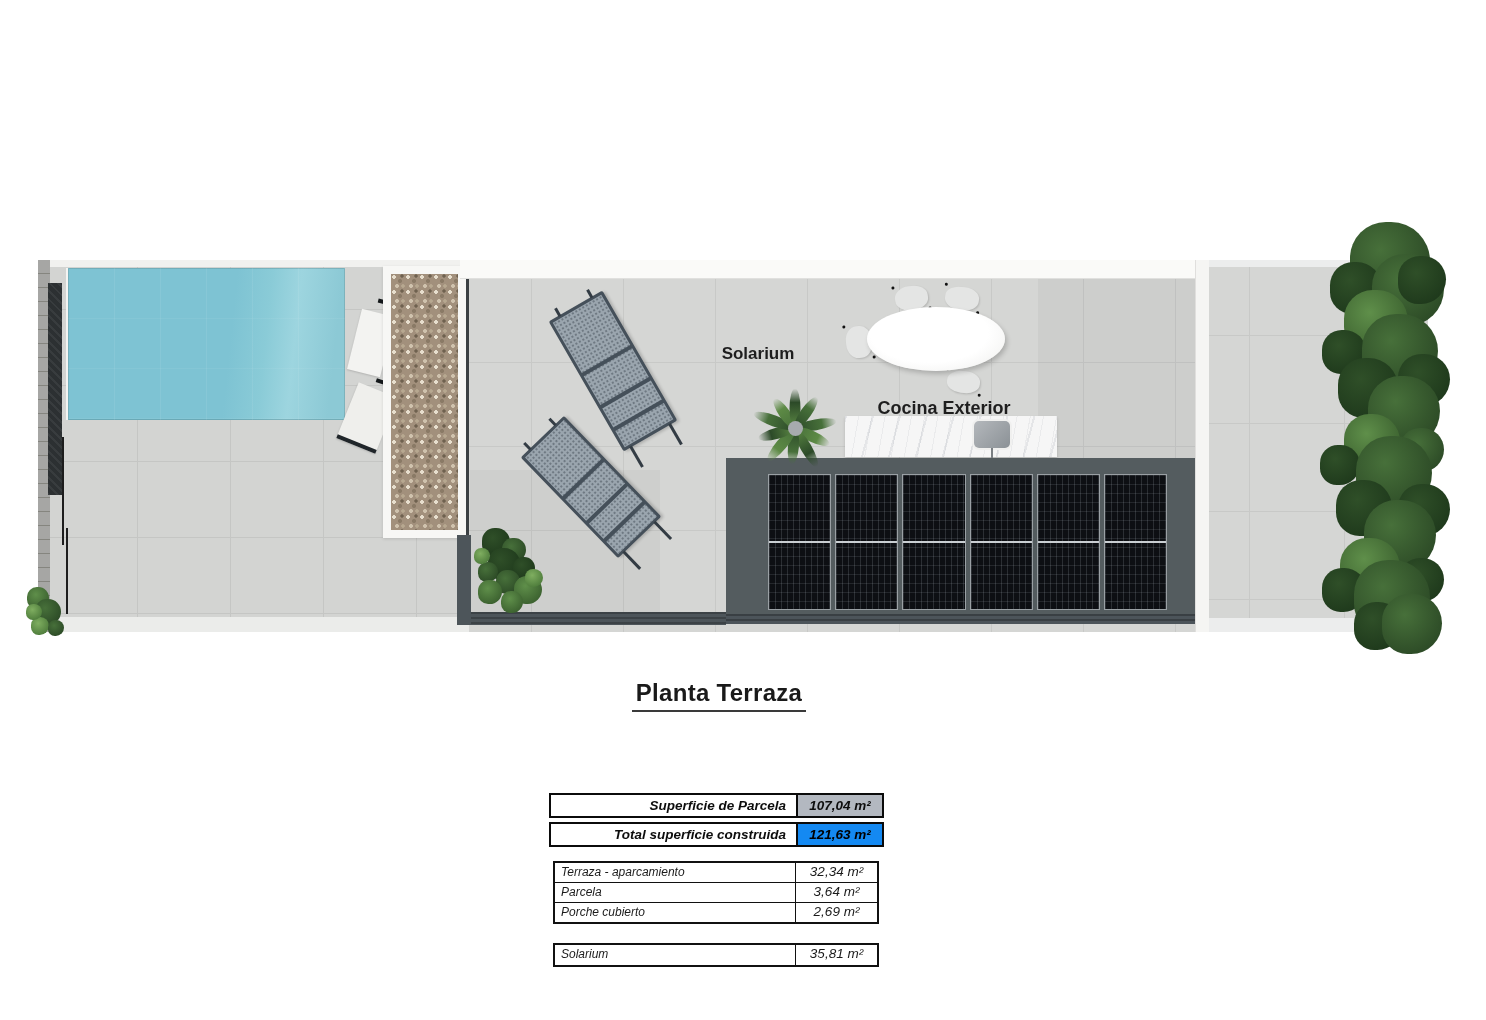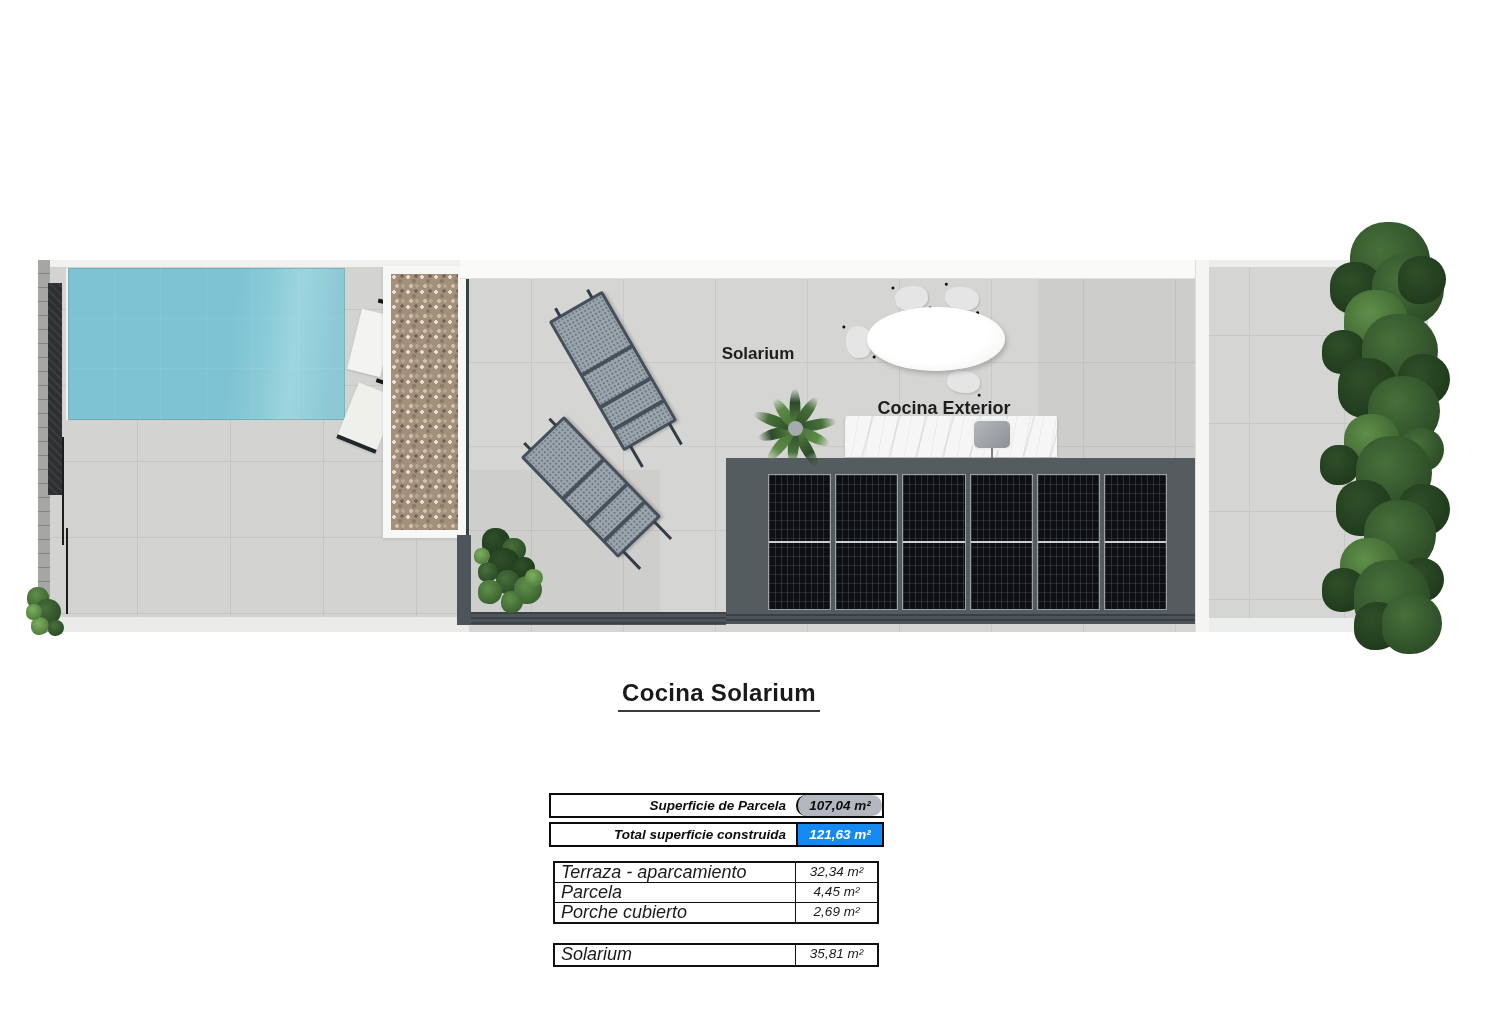--- a/index.html
+++ b/index.html
@@ -140,28 +140,28 @@
 
   
   .sumrow{position:absolute;left:549px;width:335px;height:25px;display:flex;
      border:2px solid #0b0b0b;background:#fff;box-sizing:border-box;}
   .sumrow-1{top:793px;}
   .sumrow-2{top:822px;}
   .sumlabel{flex:1;text-align:right;padding-right:10px;font-style:italic;font-weight:700;
      font-size:13.5px;line-height:21px;color:#0d0d0d;}
   .sumval{width:86px;text-align:center;font-style:italic;font-weight:700;font-size:13.5px;
      line-height:21px;border-left:2px solid #0b0b0b;box-sizing:border-box;}
-  .sumval.gray{background:#b3b8c0;color:#0d0d0d;border-radius:10px;}
-  .sumval.blue{background:#1489f2;color:#ffffff;font-style:italic;}
+  .sumval.gray{background:#b3b8c0;color:#0d0d0d;}
+  .sumval.blue{background:#1489f2;color:#000000;font-style:italic;}
 
   .areas-table{position:absolute;left:553px;top:861px;width:326px;border:2px solid #111;
      background:#fff;box-sizing:border-box;}
   .area-row{display:flex;height:19px;border-bottom:1px solid #111;}
   .area-row:last-child{border-bottom:none;}
-  .area-label{flex:1;padding-left:6px;font-style:italic;font-size:18px;line-height:18px;color:#1b1b1b;}
+  .area-label{flex:1;padding-left:6px;font-style:italic;font-size:12px;line-height:18px;color:#1b1b1b;}
   .area-val{width:82px;border-left:1.5px solid #111;text-align:center;font-style:italic;
      font-size:13.5px;line-height:18px;color:#1b1b1b;box-sizing:border-box;}
   .solarium-box{position:absolute;left:553px;top:943px;width:326px;border:2px solid #111;
      background:#fff;box-sizing:border-box;}
   .solarium-box .area-row{height:20px;border-bottom:none;}
 </style>
 </head>
 <body>
 
 <div class="canvas">
@@ -294,40 +294,40 @@
         <div class="frond" style="left: 757px; top: 163px; width: 38px; transform: rotate(165deg); background: linear-gradient(90deg, rgb(93, 138, 69) 0%, rgb(44, 74, 40) 65%, rgba(60, 95, 46, 0) 100%);"></div>
         <div class="frond" style="left: 757px; top: 163px; width: 44px; transform: rotate(200deg); background: linear-gradient(90deg, rgb(44, 74, 40) 0%, rgb(71, 112, 58) 65%, rgba(60, 95, 46, 0) 100%);"></div>
         <div class="frond" style="left: 757px; top: 163px; width: 36px; transform: rotate(235deg); background: linear-gradient(90deg, rgb(71, 112, 58) 0%, rgb(93, 138, 69) 65%, rgba(60, 95, 46, 0) 100%);"></div>
         <div class="frond" style="left: 757px; top: 163px; width: 40px; transform: rotate(270deg); background: linear-gradient(90deg, rgb(93, 138, 69) 0%, rgb(44, 74, 40) 65%, rgba(60, 95, 46, 0) 100%);"></div>
         <div class="frond" style="left: 757px; top: 163px; width: 38px; transform: rotate(305deg); background: linear-gradient(90deg, rgb(44, 74, 40) 0%, rgb(71, 112, 58) 65%, rgba(60, 95, 46, 0) 100%);"></div>
       </div>
     <div class="pot"></div>
   </div>
 
   <div class="heading-wrap">
-    <span class="heading">Cocina Solarium</span>
+    <span class="heading">Planta Terraza</span>
   </div>
 
   <div class="sumrow sumrow-1">
     <div class="sumlabel">Superficie de Parcela</div>
     <div class="sumval gray">107,04 m²</div>
   </div>
   <div class="sumrow sumrow-2">
     <div class="sumlabel">Total superficie  construida</div>
     <div class="sumval blue">121,63 m²</div>
   </div>
 
   <div class="areas-table">
     <div class="area-row">
       <div class="area-label">Terraza - aparcamiento</div>
       <div class="area-val">32,34 m²</div>
     </div>
     <div class="area-row">
       <div class="area-label">Parcela</div>
-      <div class="area-val">4,45 m²</div>
+      <div class="area-val">3,64 m²</div>
     </div>
     <div class="area-row">
       <div class="area-label">Porche cubierto</div>
       <div class="area-val">2,69 m²</div>
     </div>
   </div>
   <div class="solarium-box">
     <div class="area-row">
       <div class="area-label">Solarium</div>
       <div class="area-val">35,81 m²</div>

